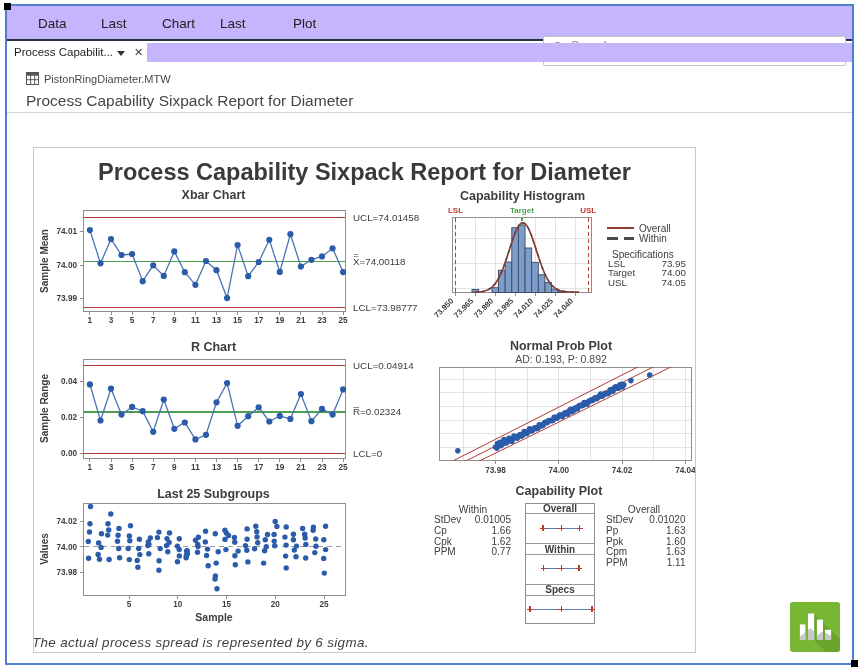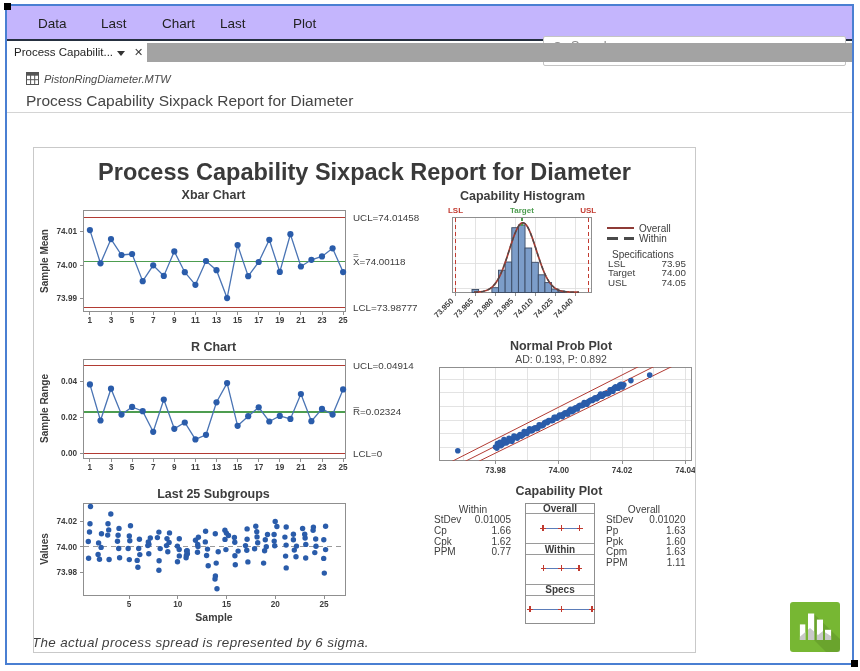--- a/index.html
+++ b/index.html
@@ -1,25 +1,25 @@
 <!DOCTYPE html>
 <html><head><meta charset="utf-8"><style>
 * { margin:0; padding:0; box-sizing:border-box; }
 body { width:860px; height:671px; background:#fff; font-family:"Liberation Sans", sans-serif; position:relative; overflow:hidden; }
 .win { position:absolute; left:5px; top:4px; width:849px; height:661px; border:2px solid #4a7fd2; background:#fff; }
 .corner { position:absolute; width:7px; height:7px; background:#000; }
 .menubar { position:absolute; left:0; top:0; width:100%; height:35px; background:#c4b5fd; border-bottom:2px solid #252f3f; }
 .mi { position:absolute; top:10px; font-size:13.5px; color:#212121; }
 .search { position:absolute; left:536px; top:6px; width:303px; height:30px; border:1px solid #c4c4c4; border-radius:2px; background:#fff; font-size:12.5px; color:#8a8a8a; line-height:19px; padding-left:27px;margin-top:24px; }
 .search svg { position:absolute; left:8px; top:4px; }
-.tabstrip { position:absolute; left:0; top:37px; width:100%; height:19px; background:#a3a3a3; }
+.tabstrip { position:absolute; left:0; top:37px; width:100%; height:19px; background:#c4b5fd; }
 .tab { position:absolute; left:0; top:0; width:140px; height:19px; background:#fff; font-size:11.5px; color:#1f1f1f; padding:3px 0 0 7px; }
 .tab .dd { position:absolute; left:110px; top:8px; width:0; height:0; border-left:4px solid transparent; border-right:4px solid transparent; border-top:5px solid #333; }
 .tab .cl { position:absolute; left:127px; top:3px; font-size:11px; color:#3a3a3a; }
-.wsrow { position:absolute; left:19px; top:66px; font-size:11px; color:#4a4a4a;font-style:italic; }
+.wsrow { position:absolute; left:19px; top:66px; font-size:11px; color:#4a4a4a; }
 .heading { position:absolute; left:19px; top:86px; font-size:15.5px; color:#454545; }
 .hrule { position:absolute; left:0; top:106px; width:100%; height:1px; background:#d4d4d4; }
 .chartbox { position:absolute; left:26px; top:141px; width:663px; height:506px; border:1px solid #c9c9c9; background:#fff; }
 .mticon { position:absolute; left:783px; top:596px; width:50px; height:50px; border-radius:3px; background:#77b733; }
 </style></head>
 <body>
 <div class="win">
   <div class="menubar">
     <span class="mi" style="left:31px">Data</span>
     <span class="mi" style="left:94px">Last</span>

